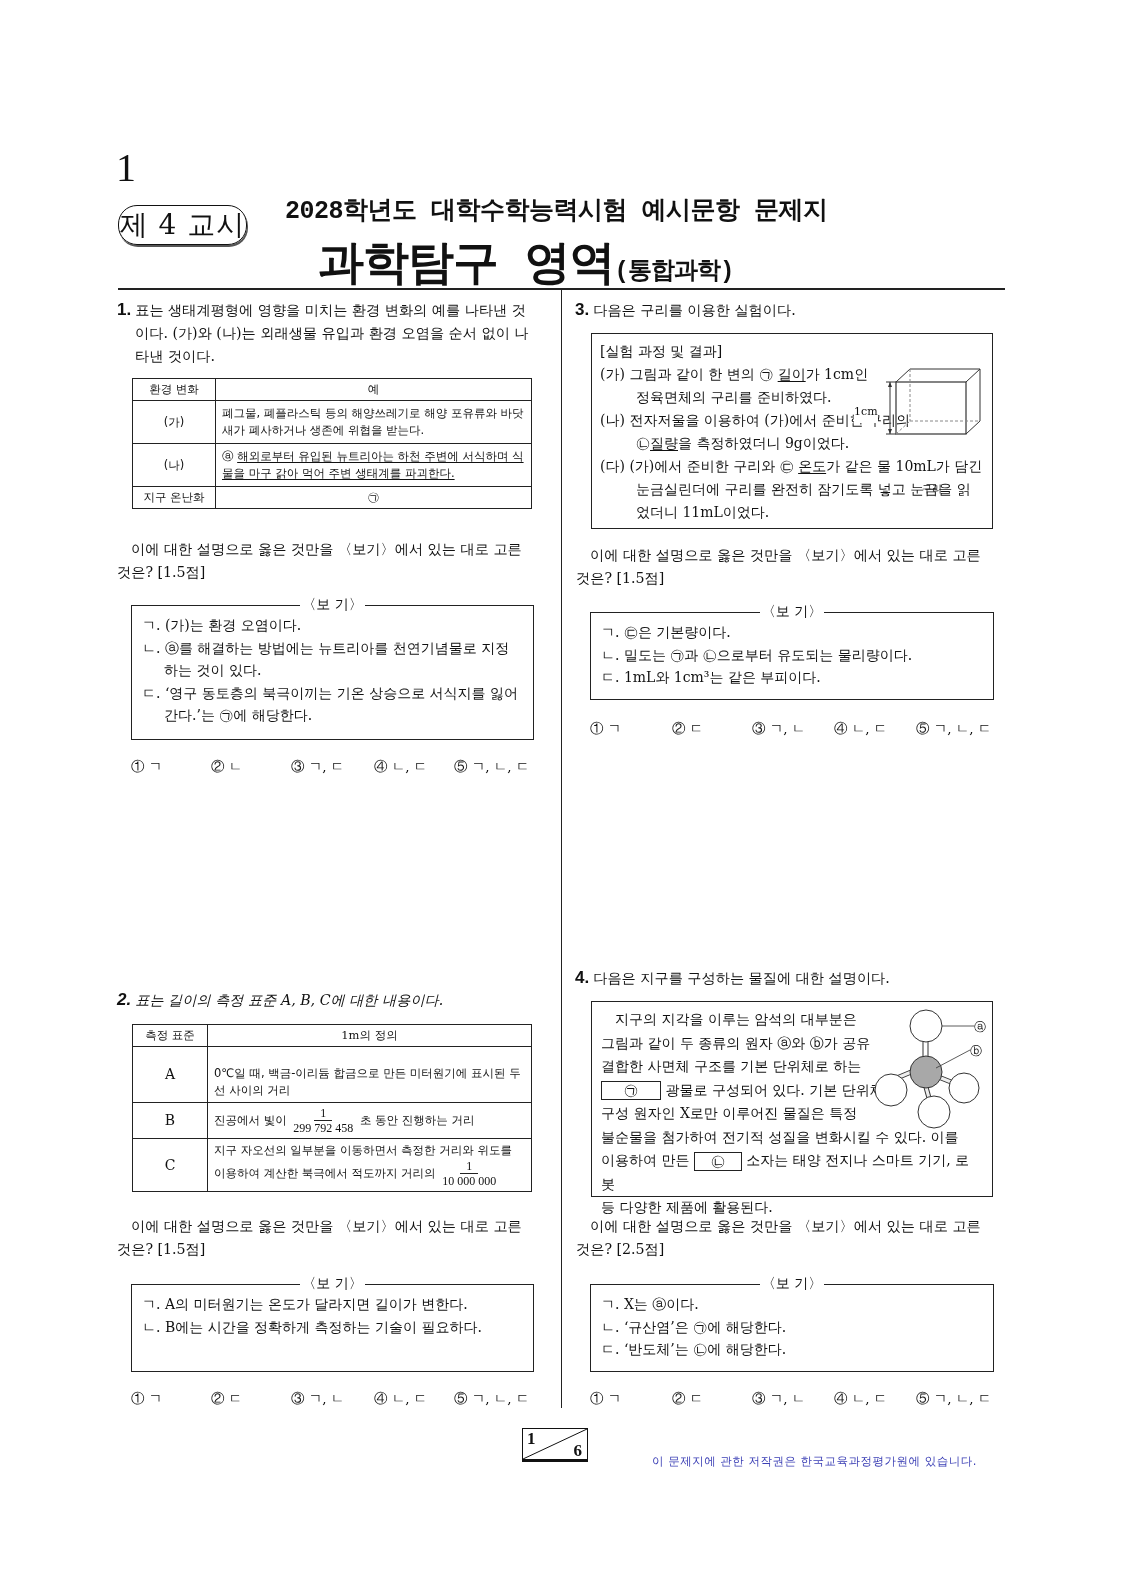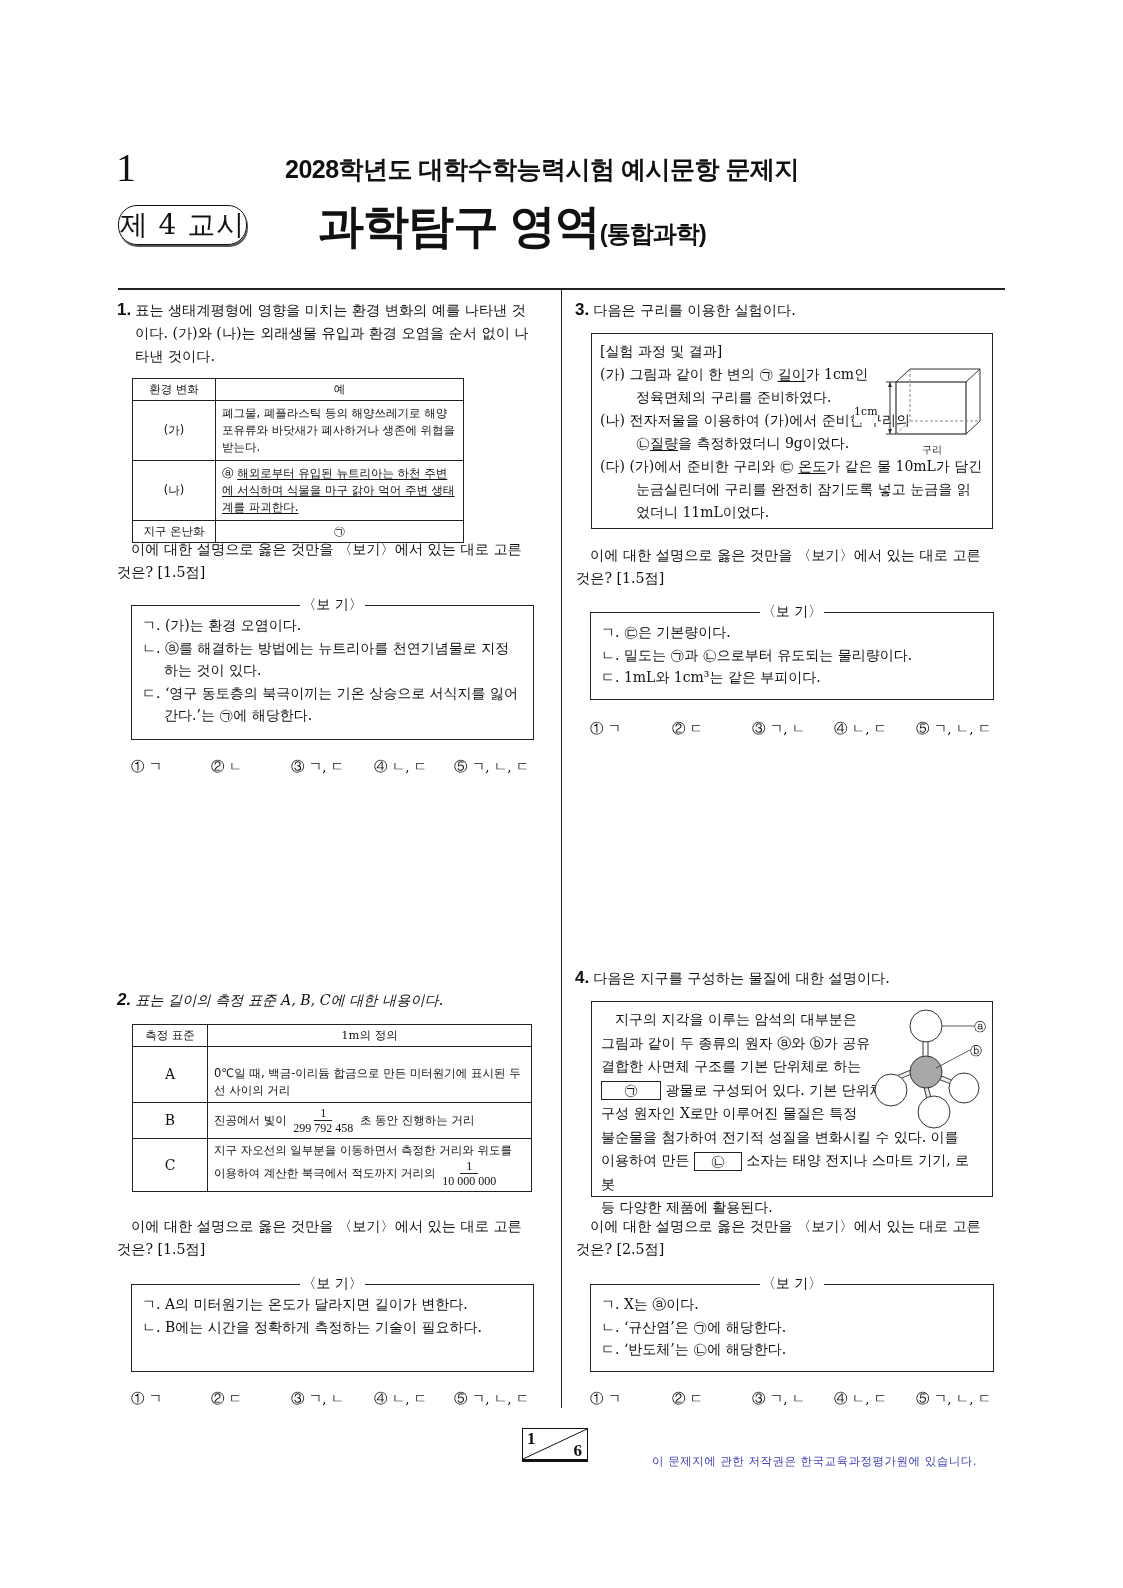--- a/index.html
+++ b/index.html
@@ -1,19 +1,19 @@
 <!DOCTYPE html>
 <html><head>
 <meta charset="utf-8">
 <style>
   html, body { margin:0; padding:0; background:#fff; }
   body { width:1123px; height:1588px; position:relative; overflow:hidden;
          font-family:"DejaVu Serif","Liberation Serif",serif; color:#111; }
   .abs { position:absolute; }
-  .sans { font-family:Liberation Sans, sans-serif; }
+  .sans { font-family:Liberation Mono, monospace;margin-top:40px; }
   .serif { font-family:"DejaVu Serif","Liberation Serif",serif; }
 
   
   .page-no { left:116px; top:146px; font-size:40px; line-height:44px; font-family:"Liberation Serif","DejaVu Serif",serif; }
   .exam-title { left:285px; top:153px; font-size:25px; font-weight:bold; letter-spacing:-0.5px; }
   .period-badge { left:118px; top:205px; width:127px; height:38px; border:1.5px solid #111; border-radius:19px;
                   box-shadow:1px 2px 0 #555; display:flex; align-items:center; justify-content:center; font-size:28px; letter-spacing:1px; }
   .subject-title { left:318px; top:198px; font-size:46px; font-weight:bold; letter-spacing:-1px; line-height:56px; }
   .subject-title .sub { font-size:24px; }
   .header-rule { left:118px; top:288px; width:887px; height:0; border-top:2px solid #222; }
@@ -61,21 +61,21 @@
   <span>과학탐구 영역</span><span class="sub">(통합과학)</span>
 </div>
 <div class="abs header-rule"></div>
 <div class="abs col-divider"></div>
 
 <div class="abs q" style="left:117px; top:298px; width:420px;">
   <div style="padding-left:18px; text-indent:-18px;">
     <span class="q-num">1.</span><span>표는 생태계평형에 영향을 미치는 환경 변화의 예를 나타낸 것이다. (가)와 (나)는 외래생물 유입과 환경 오염을 순서 없이 나타낸 것이다.</span>
   </div>
 </div>
-<table class="tbl" style="left:132px; top:378px; width:332px;border-radius:10px;">
+<table class="tbl" style="left:132px; top:378px; width:400px;border-radius:10px;">
   <tbody>
       <tr>
     <th style="width:70px;">환경 변화</th>
     <th>예</th>
   </tr>
   <tr>
     <td class="lbl">(가)</td>
     <td style="padding-top:4px;padding-bottom:4px;">폐그물, 폐플라스틱 등의 해양쓰레기로 해양 포유류와 바닷새가 폐사하거나 생존에 위협을 받는다.</td>
   </tr>
   <tr>

